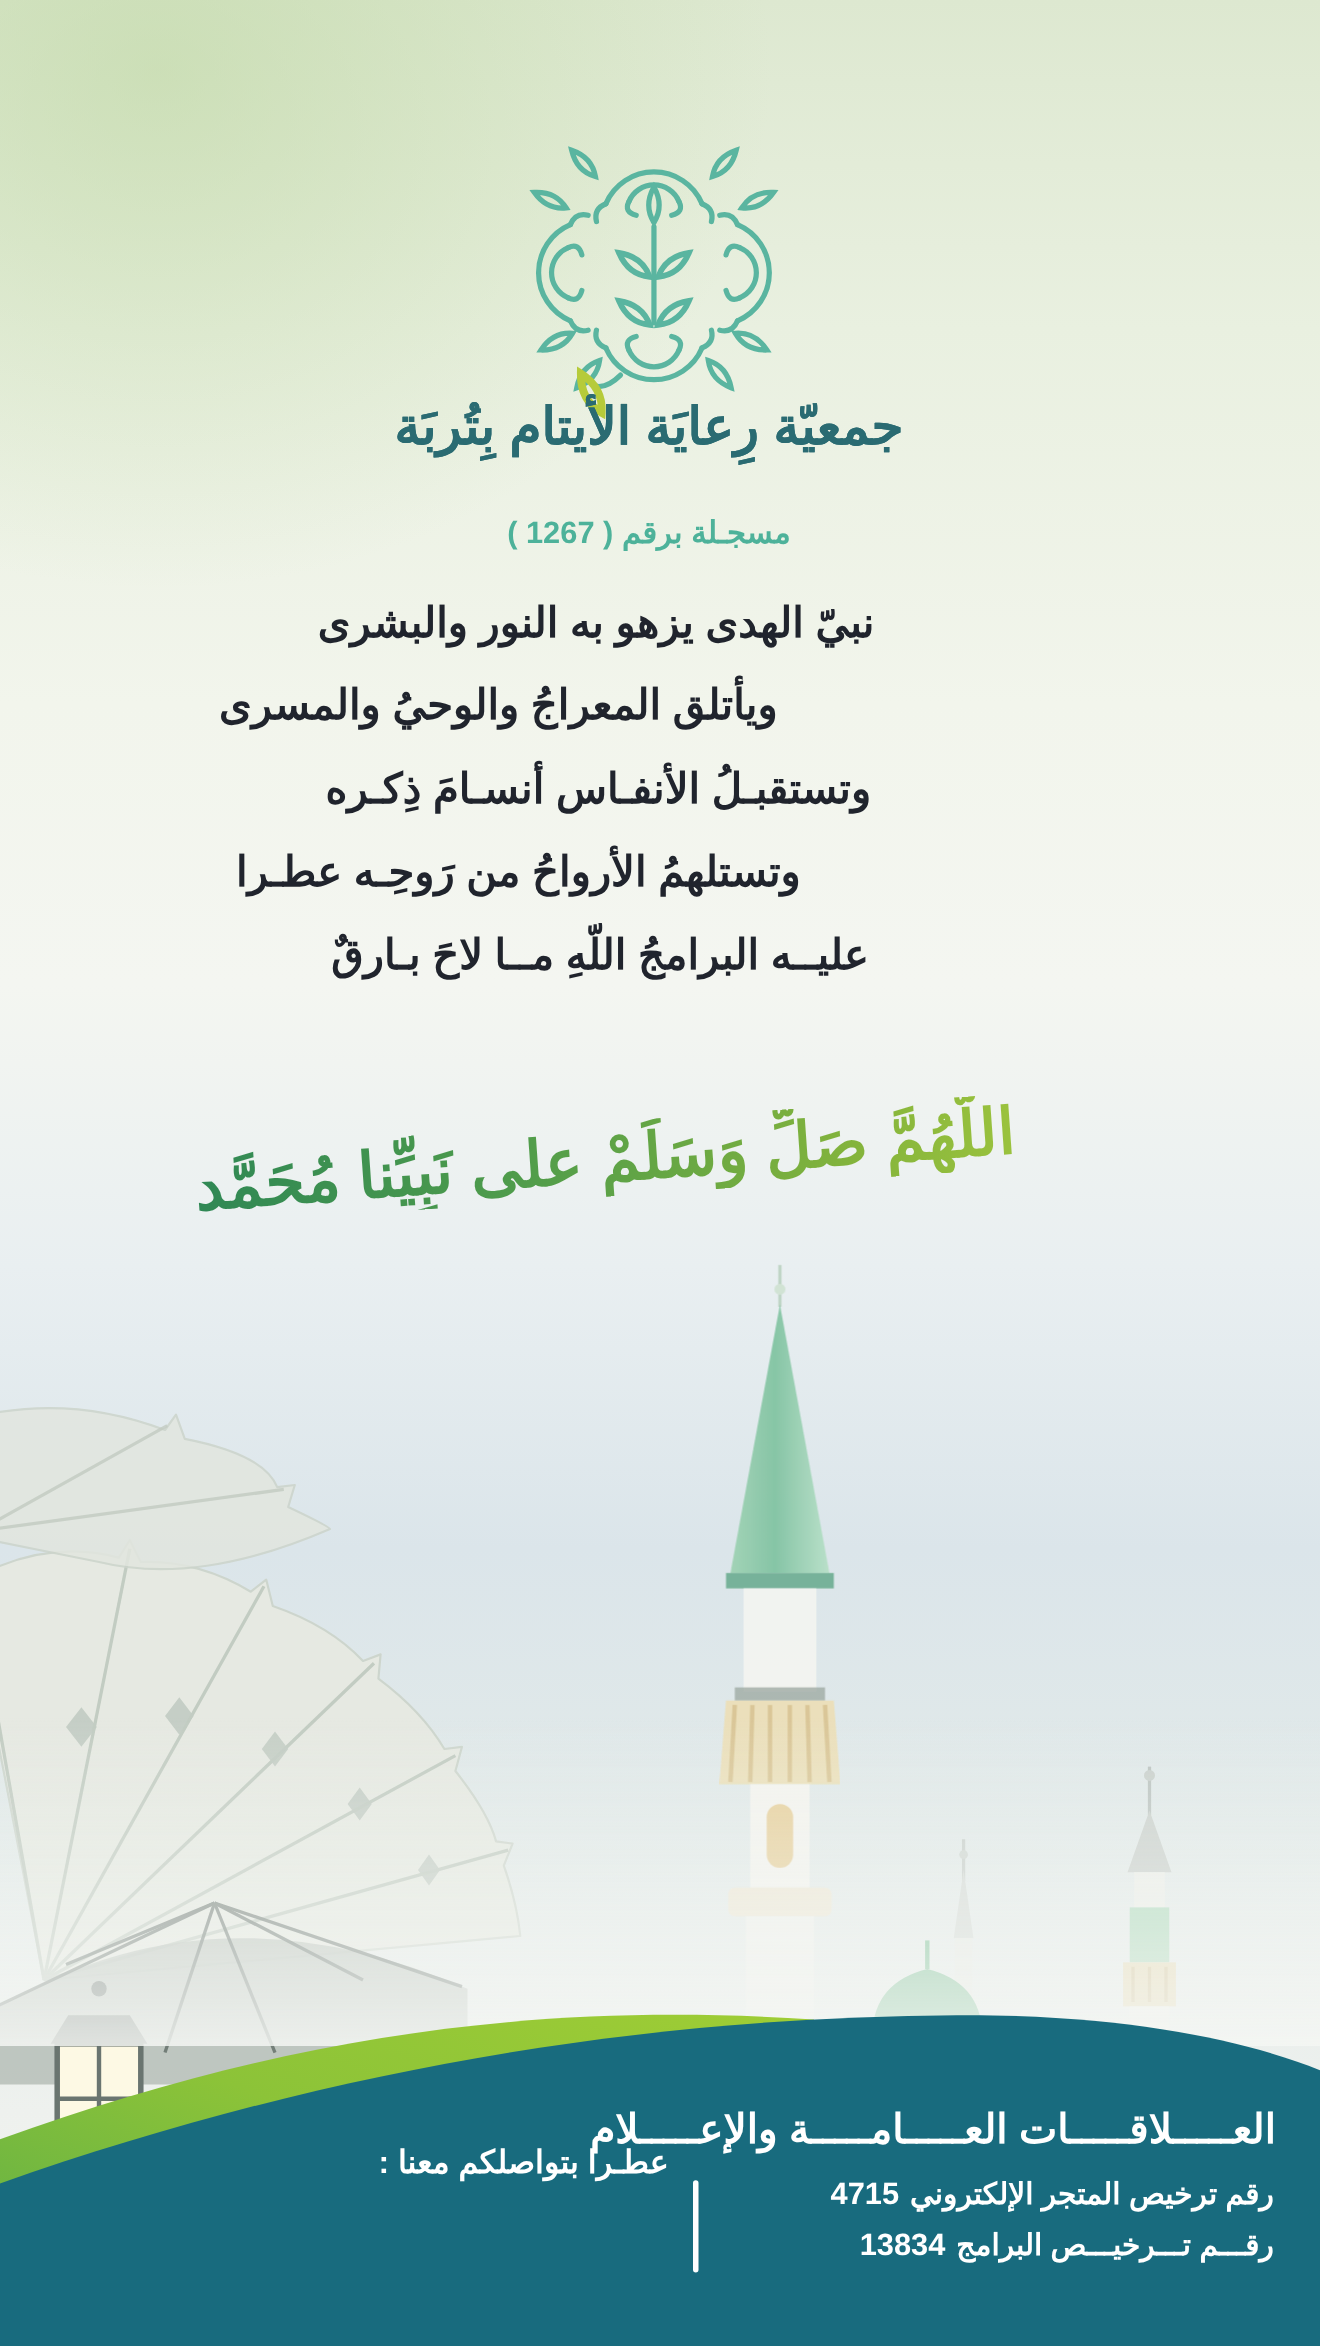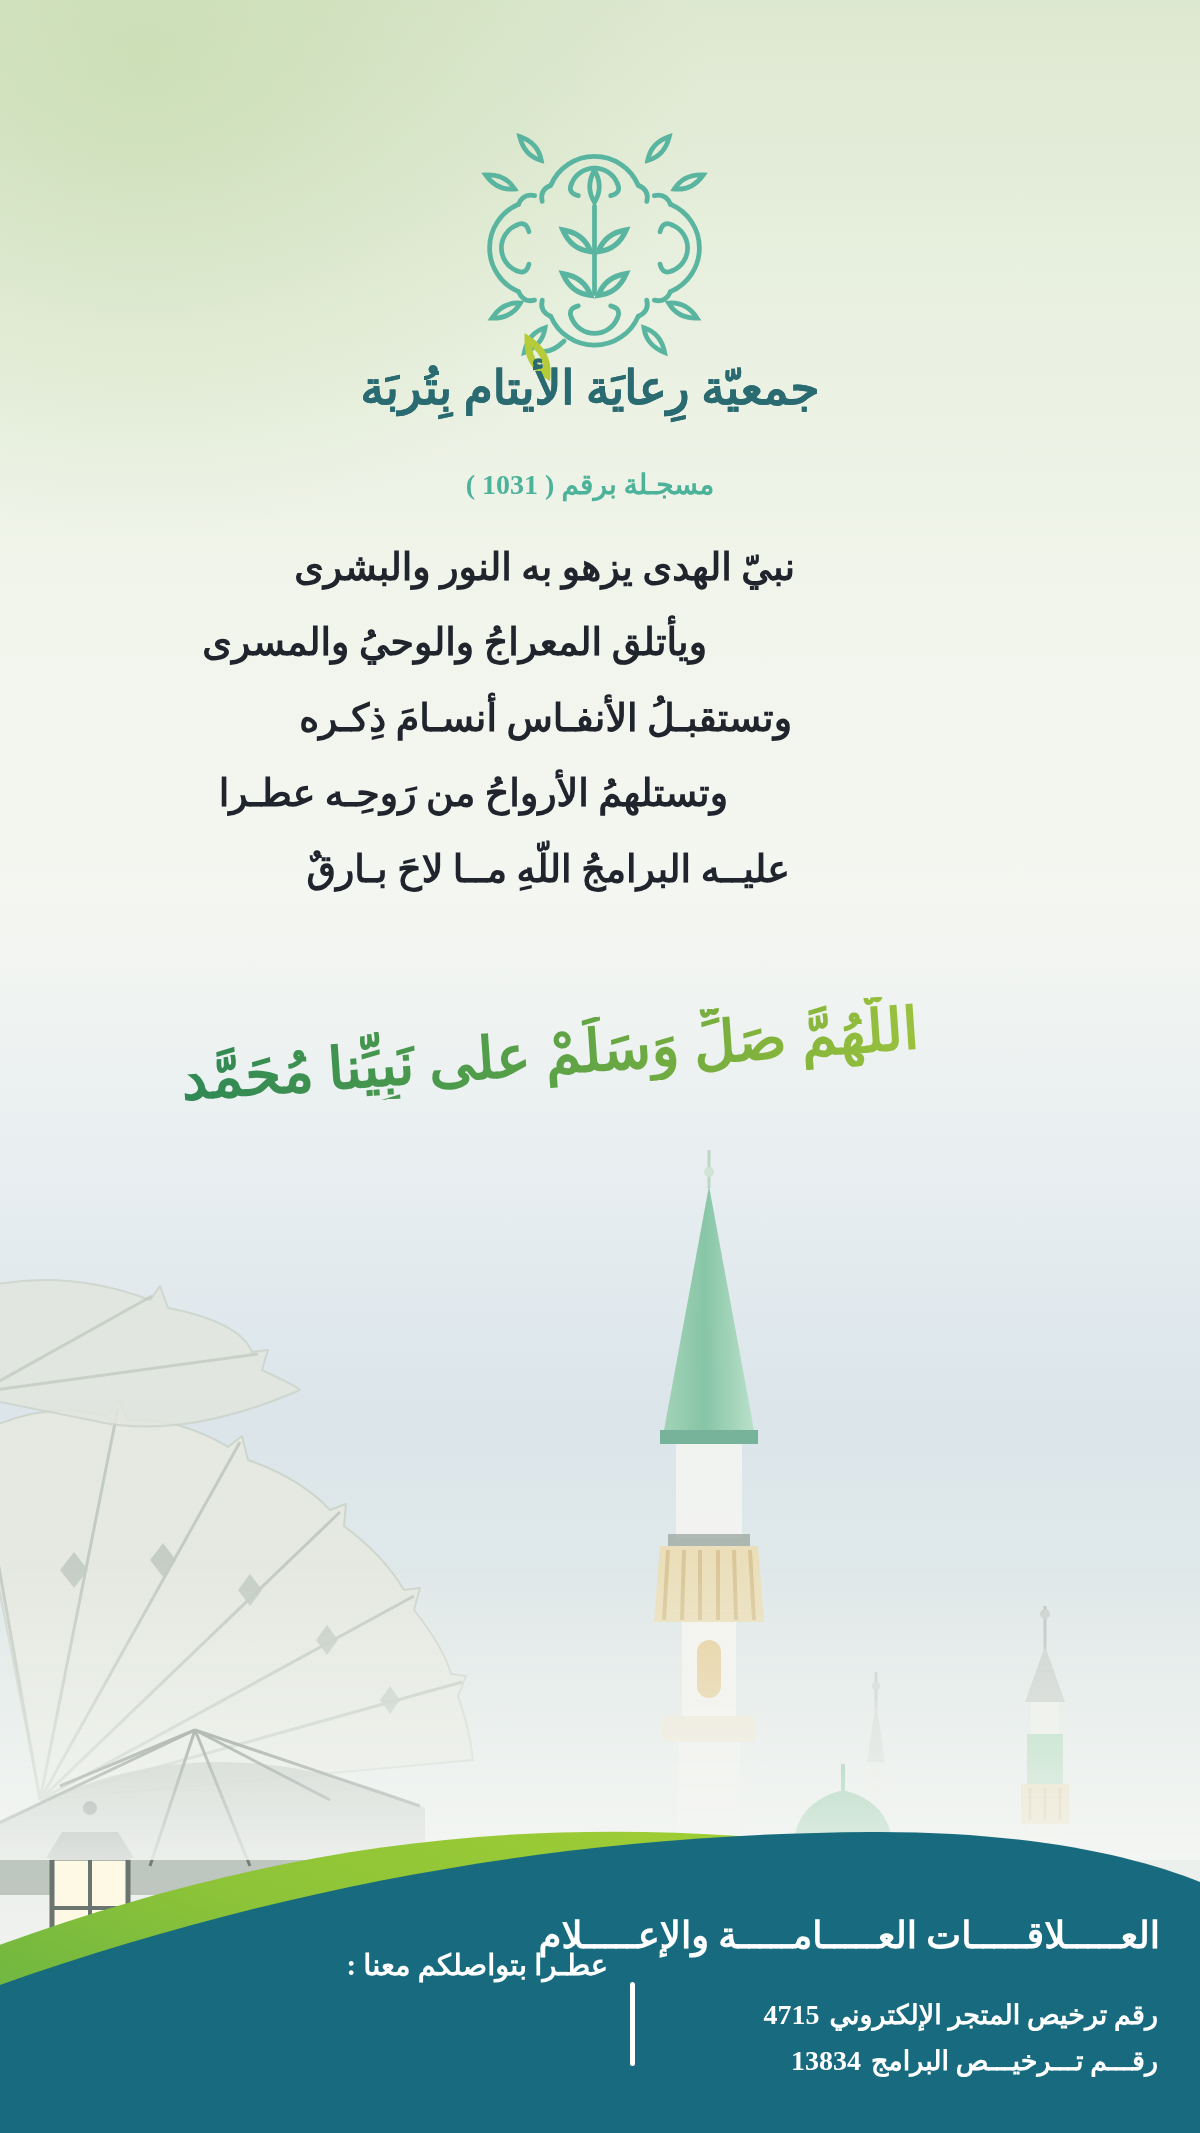--- a/index.html
+++ b/index.html
@@ -1,18 +1,18 @@
 <!DOCTYPE html>
 <html lang="ar" dir="rtl"><head>
 <meta charset="utf-8">
 <style>
   html,body{margin:0;padding:0;background:#ffffff;}
   .canvas{
     position:relative;width:1200px;height:2133px;overflow:hidden;
-    font-family:Liberation Serif, serif;
+    font-family:Liberation Sans, sans-serif;
     background:
       radial-gradient(900px 760px at 12% 3%, rgba(188,214,160,.55), rgba(188,214,160,0) 62%),
       linear-gradient(180deg,#dde8d0 0%,#e9f0e0 14%,#f2f5ec 30%,#f4f6f1 42%,#e9eff1 54%,#dbe5ea 66%,#e2eae9 78%,#eef1ee 90%,#f4f5f1 100%);
   }
   .abs{position:absolute;}
   svg{display:block;}
   
   .org-name{
     left:150px;top:360px;width:880px;text-align:center;direction:rtl;
     font-size:47px;font-weight:bold;color:#2a6b72;z-index:2;
@@ -50,21 +50,21 @@
   .phone-number{
     font-size:64px;font-weight:bold;color:#ffffff;letter-spacing:1px;
     line-height:1;direction:ltr;
   }
   .v-divider{
     left:630px;top:1982px;width:5px;height:84px;background:#ffffff;
     border-radius:3px;z-index:3;
   }
   .licenses{
     right:42px;top:1972px;direction:rtl;text-align:right;z-index:3;
-    font-size:27px;font-weight:bold;color:#ffffff;line-height:46px;margin-top:20px;
+    font-size:27px;font-weight:bold;color:#ffffff;line-height:46px;
   }
   .lic-num{margin-right:10px;font-size:28px;letter-spacing:.5px;}
 </style>
 </head>
 <body>
 
 <div class="canvas">
 
   <svg class="abs" style="left:0;top:0;z-index:0;" width="1200" height="2133" viewBox="0 0 1200 2133">
     <defs>
@@ -229,21 +229,21 @@
       <use href="#lens2" transform="translate(228,222) rotate(118)"></use>
       <use href="#lens2" transform="translate(202,248) rotate(140)"></use>
       <use href="#lens2" transform="translate(72,222) rotate(-118)"></use>
       <use href="#lens2" transform="translate(98,248) rotate(-140)"></use>
       <path d="M118,262 q-14,14 -26,10"></path>
     </g>
     <use href="#lens2" transform="translate(100,298) rotate(-28) scale(1.25)" fill="none" stroke="#b6cb3a" stroke-width="6"></use>
   </svg>
 
   <div class="abs org-name">جمعيّة رِعايَة الأيتام بِتُربَة</div>
-  <div class="abs registration">مسجـلة برقم ( 1031 )</div>
+  <div class="abs registration">مسجـلة برقم ( 1267 )</div>
 
   <div class="abs poem-line" style="top:537px;right:405px;">نبيّ الهدى يزهو به النور والبشرى</div>
   <div class="abs poem-line" style="top:688px;right:408px;">وتستقبـلُ الأنفـاس أنسـامَ ذِكـره</div>
   <div class="abs poem-line" style="top:612px;right:493px;">ويأتلق المعراجُ والوحيُ والمسرى</div>
   <div class="abs poem-line" style="top:763px;right:472px;margin-left:12px;">وتستلهمُ الأرواحُ من رَوحِـه عطـرا</div>
   <div class="abs poem-line" style="top:839px;right:410px;">عليــه البرامجُ اللّهِ مــا لاحَ بـارقٌ</div>
 
   <div class="abs salawat">اللّهُمَّ صَلِّ وَسَلِّمْ على نَبِيِّنا مُحَمَّد</div>
 
   <div class="abs dept">العـــــلاقـــــات العـــــامـــــة والإعـــــلام</div>

